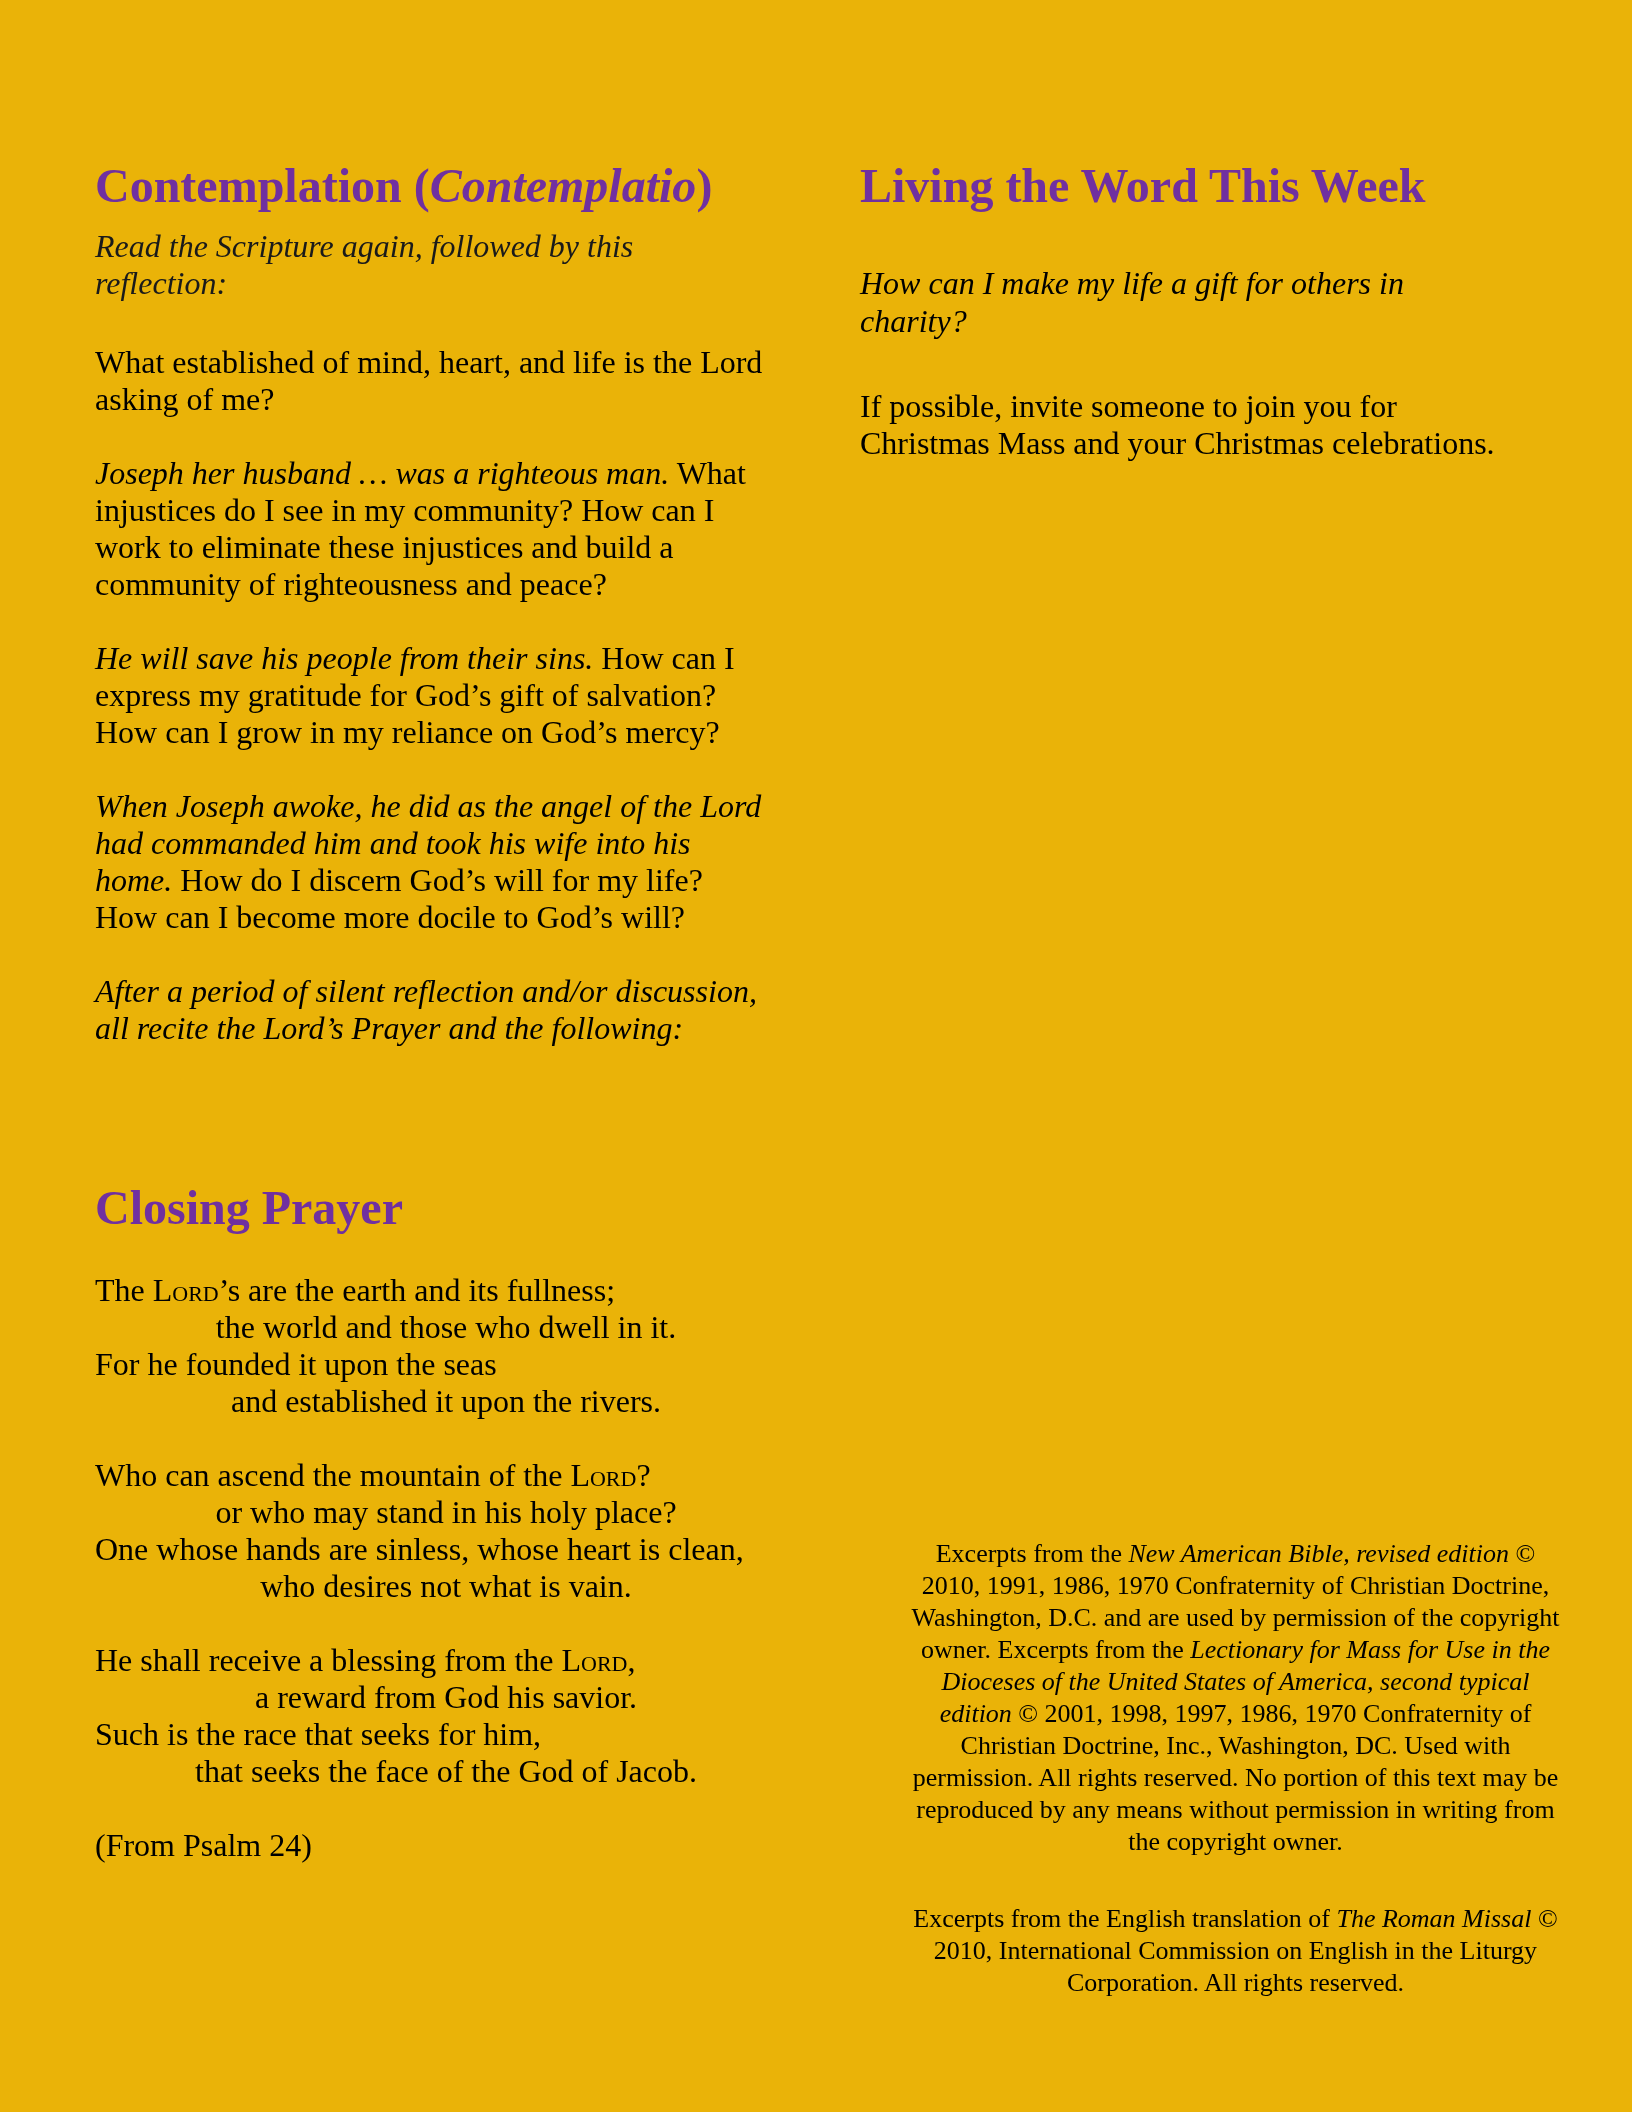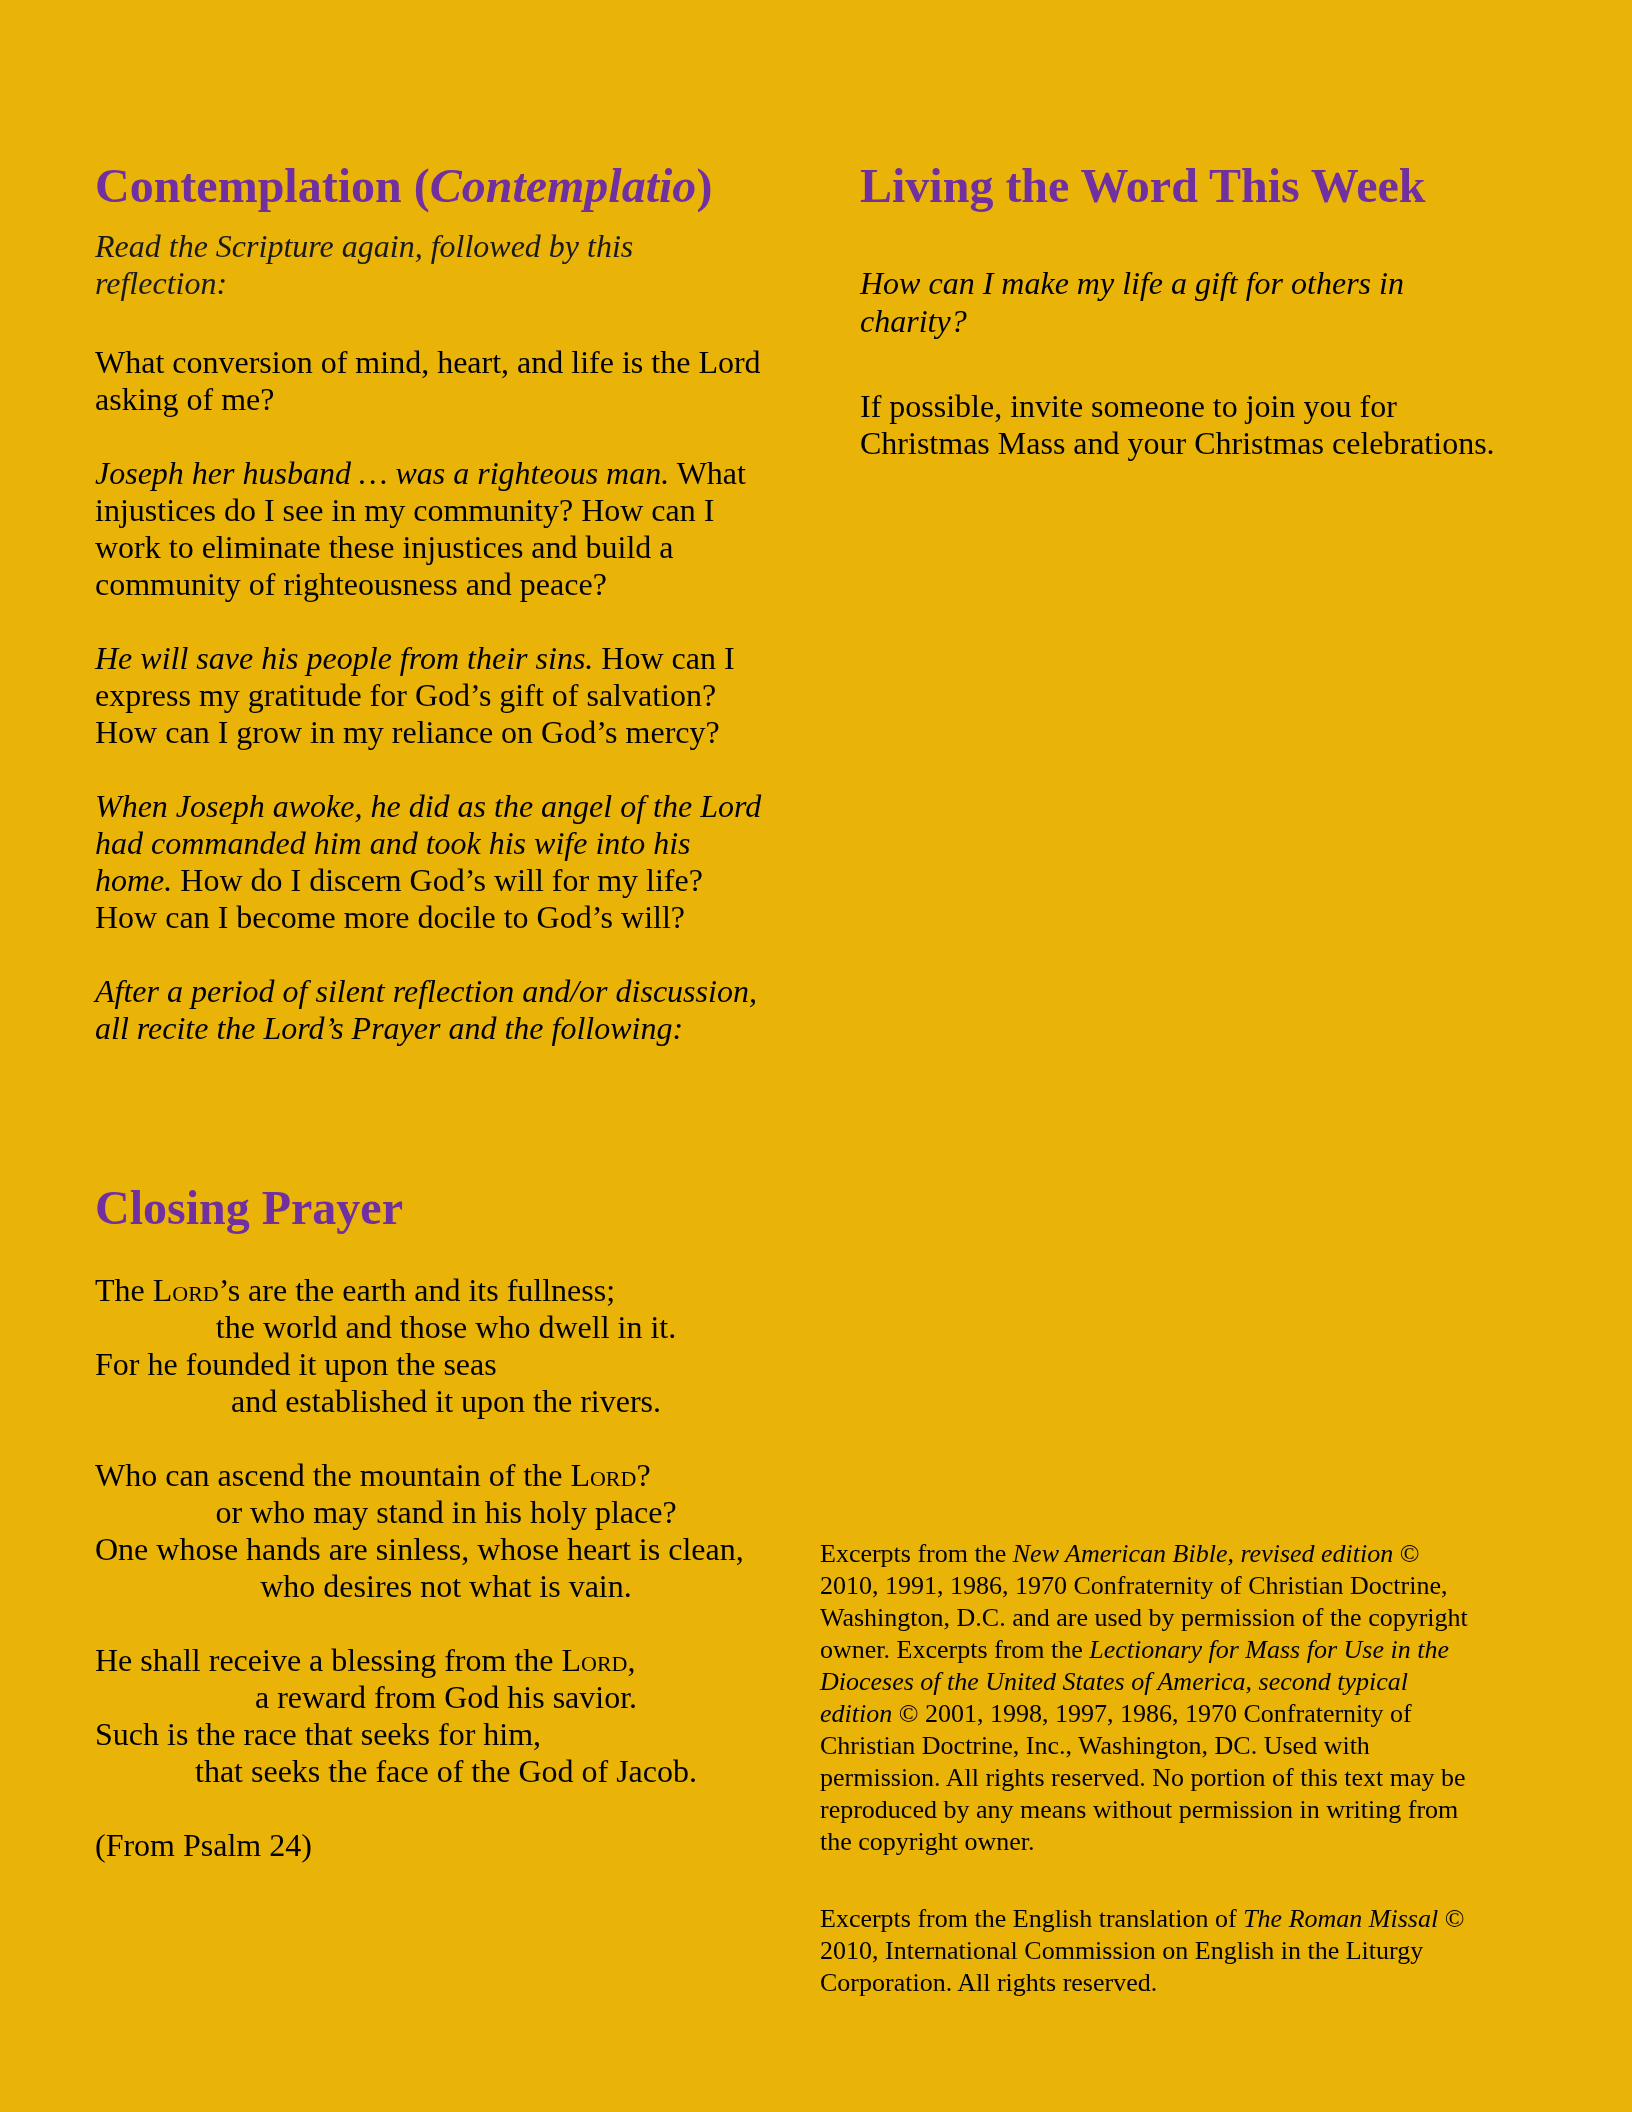--- a/index.html
+++ b/index.html
@@ -71,42 +71,43 @@
     line-height: 37px;
   }
   .psalm-line.indent { padding-left: 30px; text-align: center; }
   .psalm-source {
     font-size: 32px;
     line-height: 37px;
   }
 
   #copyright-section {
     position: absolute;
-    left: 820px;
+    left: 908px;
     top: 1538px;
     width: 655px;
+    text-align: center;
   }
   #copyright-section p {
     font-size: 26px;
     line-height: 32px;
     margin: 0;
   }
   #copyright-section .copyright-par-2 { margin-top: 45px; }
 </style>
 </head>
 <body>
 
 <div class="page">
 
   <div id="contemplation-section">
     <h1 class="section-heading"><span>Contemplation (</span><em>Contemplatio</em><span>)</span></h1>
 
     <div class="instruction">Read the Scripture again, followed by this reflection:</div>
 
-    <p class="body-par">What conversion of mind, heart, and life is the Lord asking of me?</p>
+    <p class="body-par">What established of mind, heart, and life is the Lord asking of me?</p>
 
     <p class="body-par"><span class="lead-italic">Joseph her husband … was a righteous man.</span><span> What injustices do I see in my community? How can I work to eliminate these injustices and build a community of righteousness and peace?</span></p>
 
     <p class="body-par"><span class="lead-italic">He will save his people from their sins.</span><span> How can I express my gratitude for God’s gift of salvation? How can I grow in my reliance on God’s mercy?</span></p>
 
     <p class="body-par"><span class="lead-italic">When Joseph awoke, he did as the angel of the Lord had commanded him and took his wife into his home.</span><span> How do I discern God’s will for my life? How can I become more docile to God’s will?</span></p>
 
     <p class="body-par lead-italic">After a period of silent reflection and/or discussion, all recite the Lord’s Prayer and the following:</p>
   </div>
 

